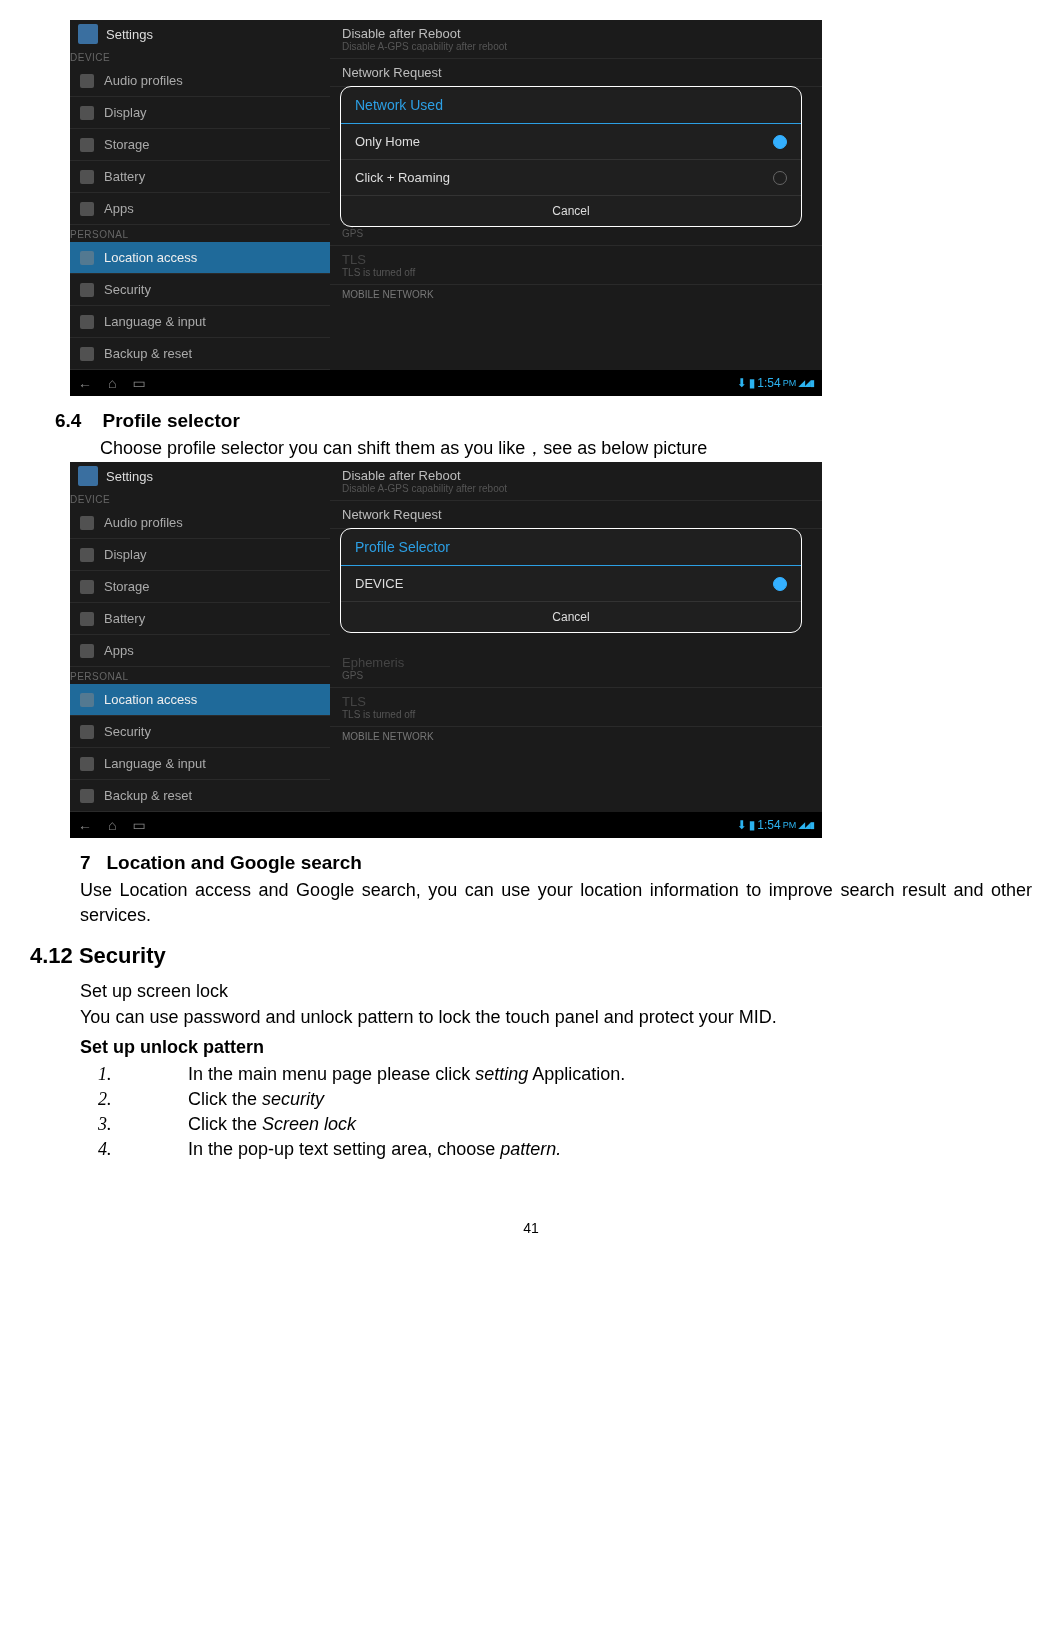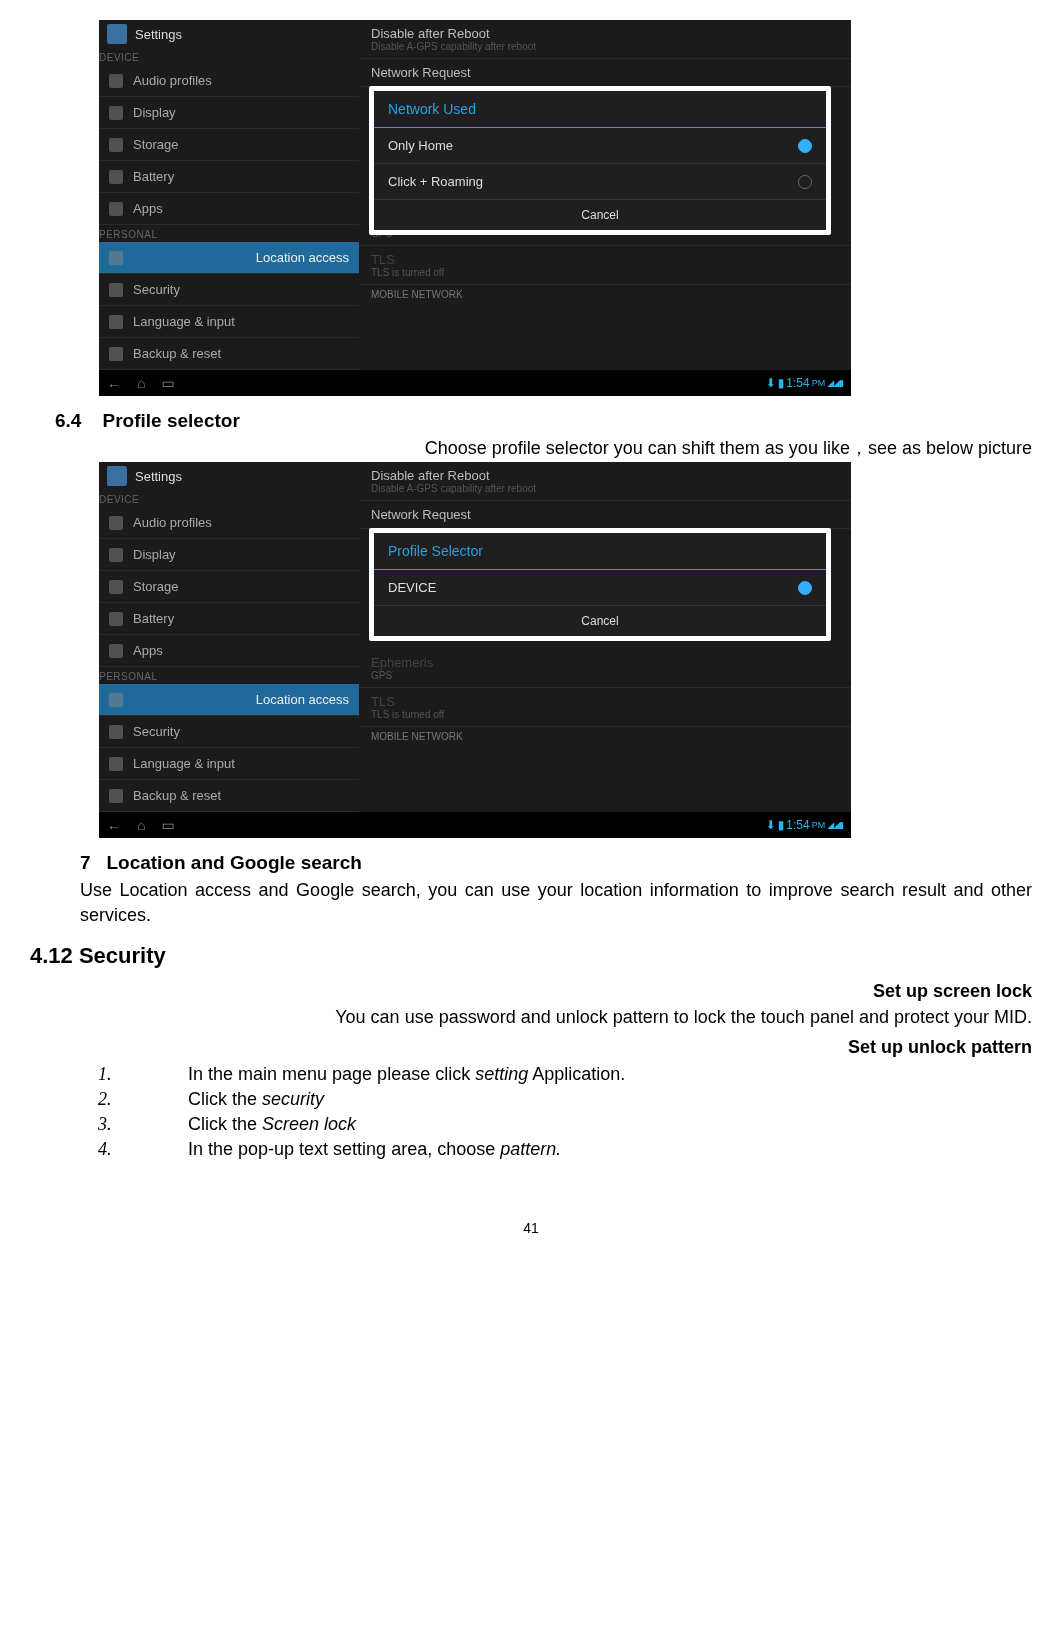--- a/index.html
+++ b/index.html
@@ -7,21 +7,21 @@
     font-size: 18px;
     color: #000;
     background: #fff;
     margin: 0;
     padding: 20px 30px;
     width: 1062px;
     box-sizing: border-box;
   }
   .indent { margin-left: 70px; }
   .screenshot-wrapper {
-    margin-left: 69px;
+    margin-left: 40px;
     margin-bottom: 6px;
   }
   .screenshot {
     background: #1b1b1b;
     width: 752px;
     position: relative;
     display: flex;
     flex-direction: column;
   }
   .screenshot-top {
@@ -50,21 +50,20 @@
   }
   .side-item {
     display: flex; align-items: center;
     padding: 8px 10px;
     border-bottom: 1px solid #2a2a2a;
     color: #aaa;
   }
   .side-item.active {
     background: #1f6a9a;
     color: #eee;
-    justify-content: space-between;
   }
   .side-item .mi {
     width: 14px; height: 14px;
     margin-right: 10px;
     background: #888; opacity:.5;
     border-radius: 2px;
   }
   .right-panel {
     flex: 1;
     color: #bdbdbd;
@@ -78,22 +77,22 @@
     color: #555; font-size: 10px;
   }
   .dim { color: #444; }
   .mobile-net {
     padding: 4px 12px; color: #777; font-size: 10px;
   }
   .dialog-overlay {
     position: absolute;
     left: 270px; right: 20px; top: 66px;
     background: #1f1f1f;
-    border: 5px solid #ffffff;
-    border-radius: 2px;
+    border: 1px solid #ffffff;
+    border-radius: 11px;
   }
   .dialog-title {
     color: #2c9fe4;
     padding: 10px 14px;
     border-bottom: 1px solid #2c9fe4;
     font-size: 14px;
   }
   .dialog-opt {
     display: flex; justify-content: space-between; align-items: center;
     padding: 10px 14px;
@@ -126,21 +125,21 @@
   }
   .status-bar .time { color: #2cb3f0; }
   .status-bar .ampm { font-size: 9px; }
   .sig { color: #2cb3f0; font-size: 9px; letter-spacing:-1px; }
   h3.sec-head {
     font-size: 19px; font-weight: bold; margin: 14px 0 4px;
   }
   h2.big-head {
     font-size: 22px; font-weight: bold; margin: 16px 0 10px;
   }
-  p { margin: 2px 0; line-height: 1.35; text-align: right; }
+  p { margin: 2px 0; line-height: 1.35; }
   .justify { text-align: justify; }
   .numlist { margin: 4px 0; }
   .numlist .li {
     display:flex; margin: 4px 0;
   }
   .numlist .num {
     width: 90px;
     font-style: italic;
     font-family: Georgia, serif;
     padding-left: 18px;
@@ -350,21 +349,21 @@
 </div>
 
 <h3 class="sec-head" style="margin-left:50px;">
   <span>7</span>&nbsp;&nbsp;&nbsp;<span>Location and Google search</span>
 </h3>
 <p class="justify" style="margin-left:50px;">Use Location access and Google search, you can use your location information to improve search result and other services.</p>
 
 <h2 class="big-head">4.12 Security</h2>
 
 <div style="margin-left:50px;">
-  <p style="font-weight:bold;margin-top:8px;">Set up screen lock</p>
+  <p style="font-weight:normal;margin-top:8px;">Set up screen lock</p>
   <p>You can use password and unlock pattern to lock the touch panel and protect your MID.</p>
   <p style="font-weight:bold;margin-top:6px;">Set up unlock pattern</p>
 
   <div class="numlist">
     <div class="li">
       <div class="num">1.</div>
       <div><span>In the main menu page please click </span><em>setting</em><span> Application.</span></div>
     </div>
     <div class="li">
       <div class="num">2.</div>

